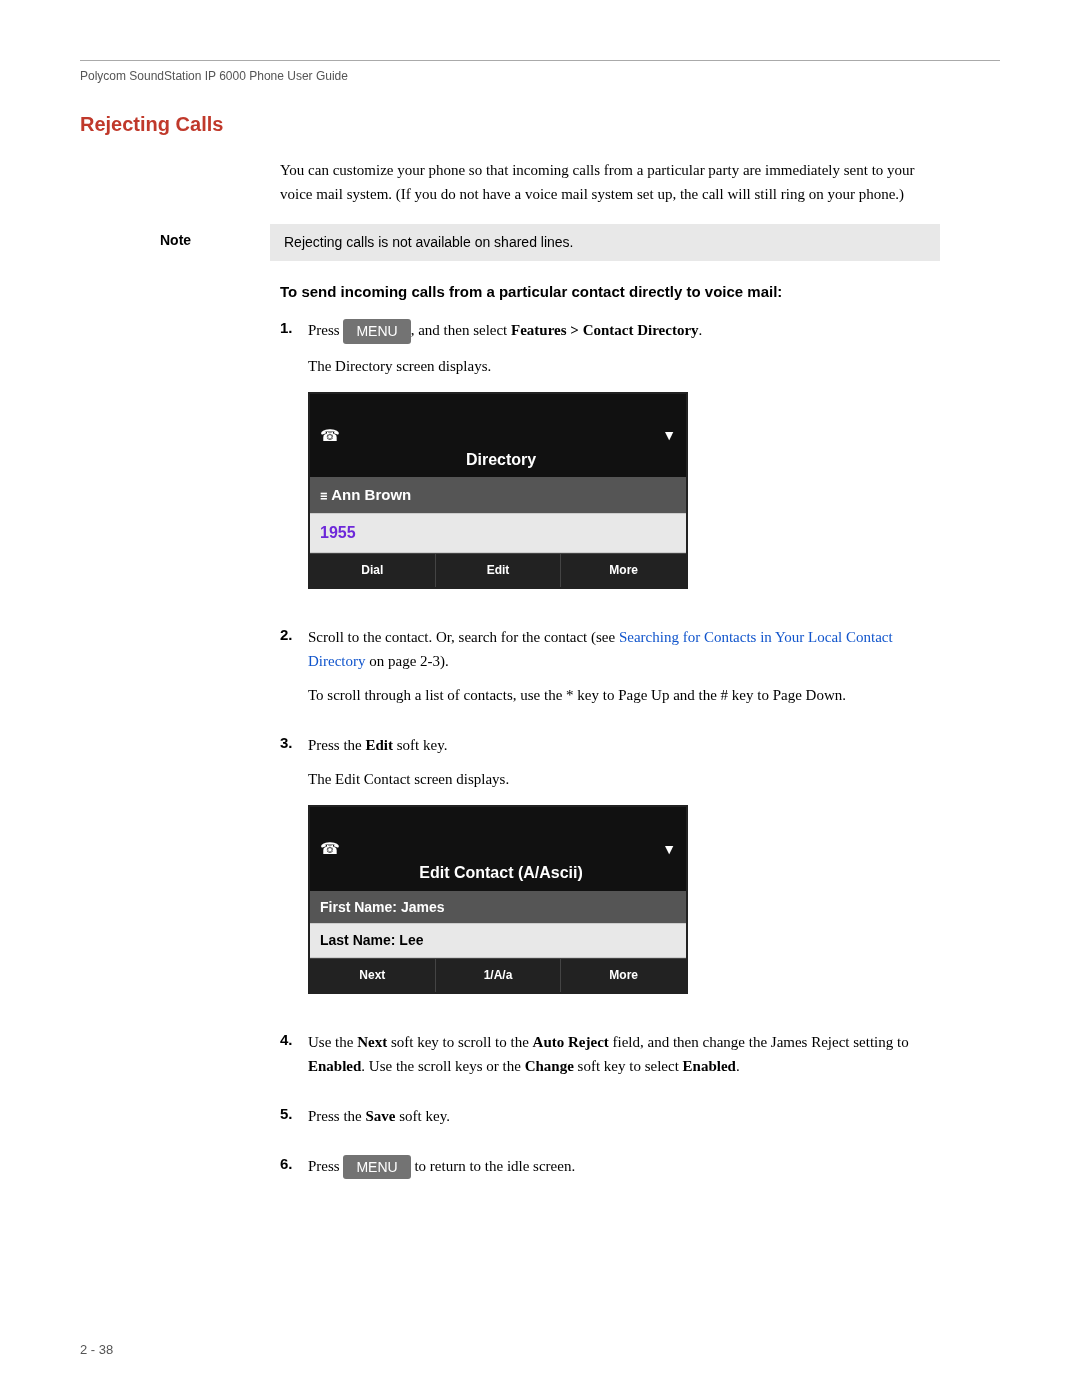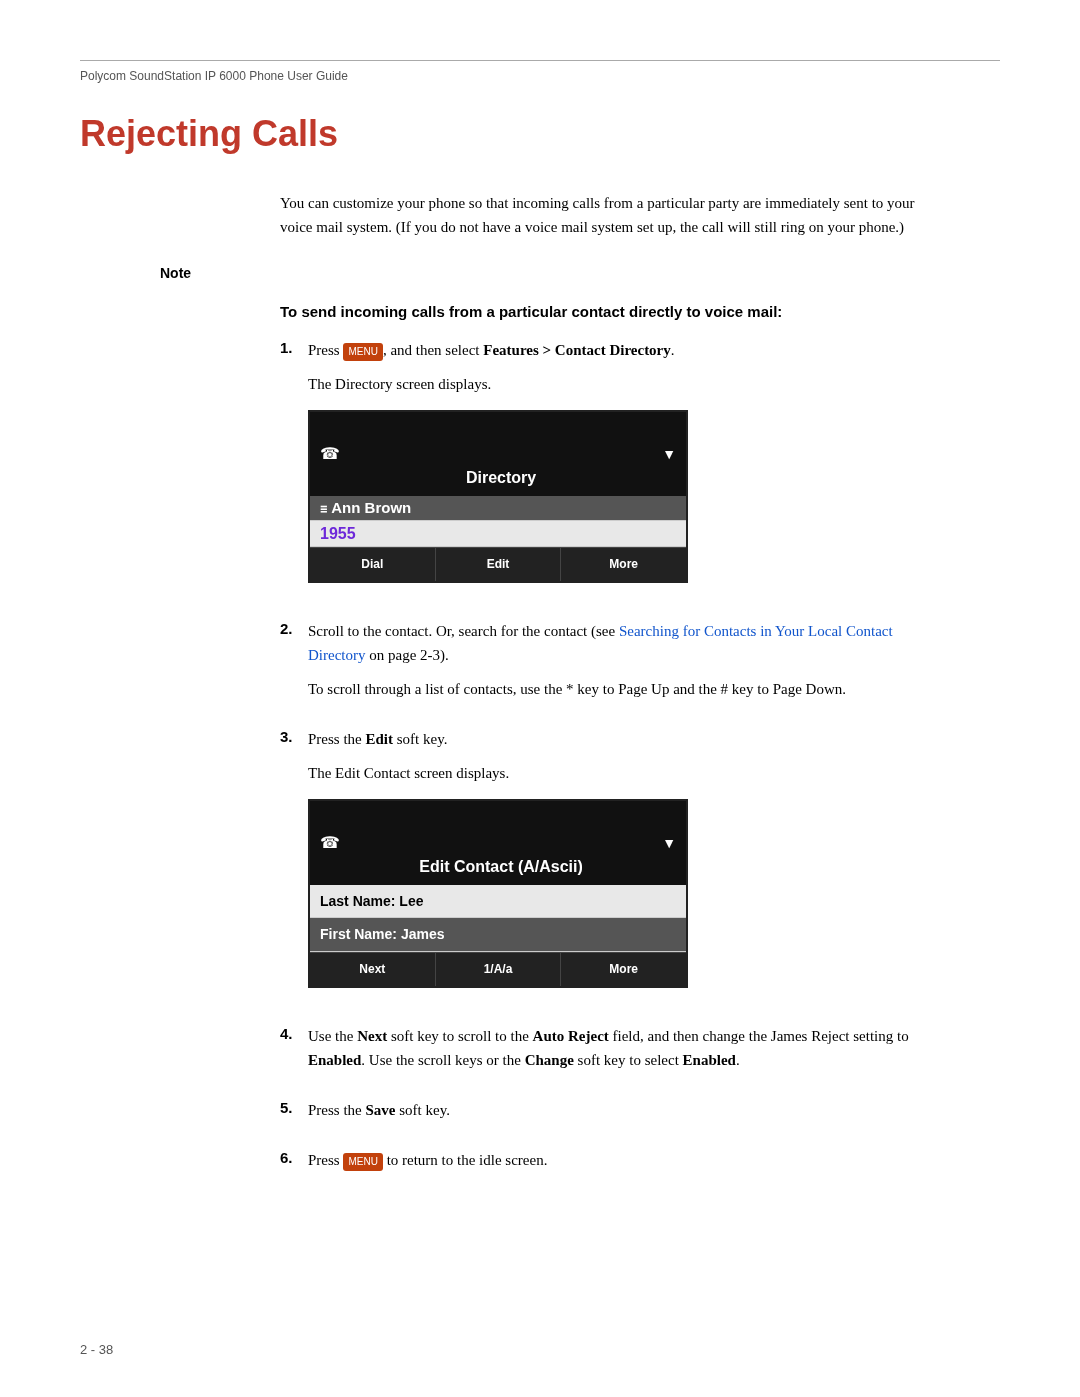--- a/index.html
+++ b/index.html
@@ -27,24 +27,24 @@
       padding-top: 8px;
       margin-bottom: 30px;
       font-size: 12px;
       color: #555;
       font-family: Arial, Helvetica, sans-serif;
     }
 
     
     .section-title {
       font-family: Arial, Helvetica, sans-serif;
-      font-size: 36px;
+      font-size: 20px;
       font-weight: bold;
       color: #c0392b;
-      margin-bottom: 36px;
+      margin-bottom: 22px;
     }
 
     
     .content-body {
       margin-left: 200px;
       margin-right: 60px;
     }
 
     .intro-para {
       font-size: 15px;
@@ -150,21 +150,21 @@
       color: #fff;
     }
 
     .screen-content {
       background: #e8e8e8;
       padding: 0;
     }
 
     .screen-row {
       background: #e8e8e8;
-      padding: 0 10px;
+      padding: 6px 10px;
       font-size: 14px;
       border-bottom: 1px solid #ccc;
     }
     .screen-row.selected {
       background: #555;
       color: #fff;
     }
     .screen-row.name-row {
       font-weight: bold;
       font-size: 15px;
@@ -228,25 +228,25 @@
 
     
     .hash-icon {
       font-family: monospace;
       font-size: 12px;
       margin-right: 4px;
     }
 
     .menu-icon {
       display: inline-block;
-      background: #c2410c;
-      color: #fff;
-      font-size: 10px;
+      background: #737373;
+      color: #fff;
+      font-size: 14px;
       border-radius: 3px;
-      padding: 1px 5px;
+      padding: 1px 13px;
       font-family: Arial, sans-serif;
       vertical-align: middle;
     }
   </style>
 </head>
 <body>
 
 <div class="page-container">
 
   <div class="page-header">
@@ -254,20 +254,21 @@
   </div>
 
   <div class="section-title">Rejecting Calls</div>
 
   <div class="content-body">
 
     <p class="intro-para">You can customize your phone so that incoming calls from a particular party are immediately sent to your voice mail system. (If you do not have a voice mail system set up, the call will still ring on your phone.)</p>
 
     <div class="note-row">
       <div class="note-label">Note</div>
+      <div class="note-box">Rejecting calls is not available on shared lines.</div>
     </div>
 
     <div class="task-heading">To send incoming calls from a particular contact directly to voice mail:</div>
 
     <div class="step">
       <div class="step-num">1.</div>
       <div class="step-content">
         <p>
           <span>Press </span><span class="menu-icon">MENU</span><span>, and then select </span><strong>Features &gt; Contact Directory</strong><span>.</span>
         </p>
@@ -313,22 +314,22 @@
         </p>
         <p>The Edit Contact screen displays.</p>
 
         <div class="phone-screen">
           <div class="screen-header-edit screen-header">
             <span class="screen-phone-icon">☎</span>
             <span class="screen-header-title">Edit Contact (A/Ascii)</span>
             <span class="screen-arrow">▼</span>
           </div>
           <div class="screen-content">
+            <div class="screen-row-edit highlighted">First Name: James</div>
             <div class="screen-row-edit">Last Name: Lee</div>
-            <div class="screen-row-edit highlighted">First Name: James</div>
           </div>
           <div class="softkey-row">
             <div class="softkey">Next</div>
             <div class="softkey">1/A/a</div>
             <div class="softkey">More</div>
           </div>
         </div>
 
       </div>
     </div>

